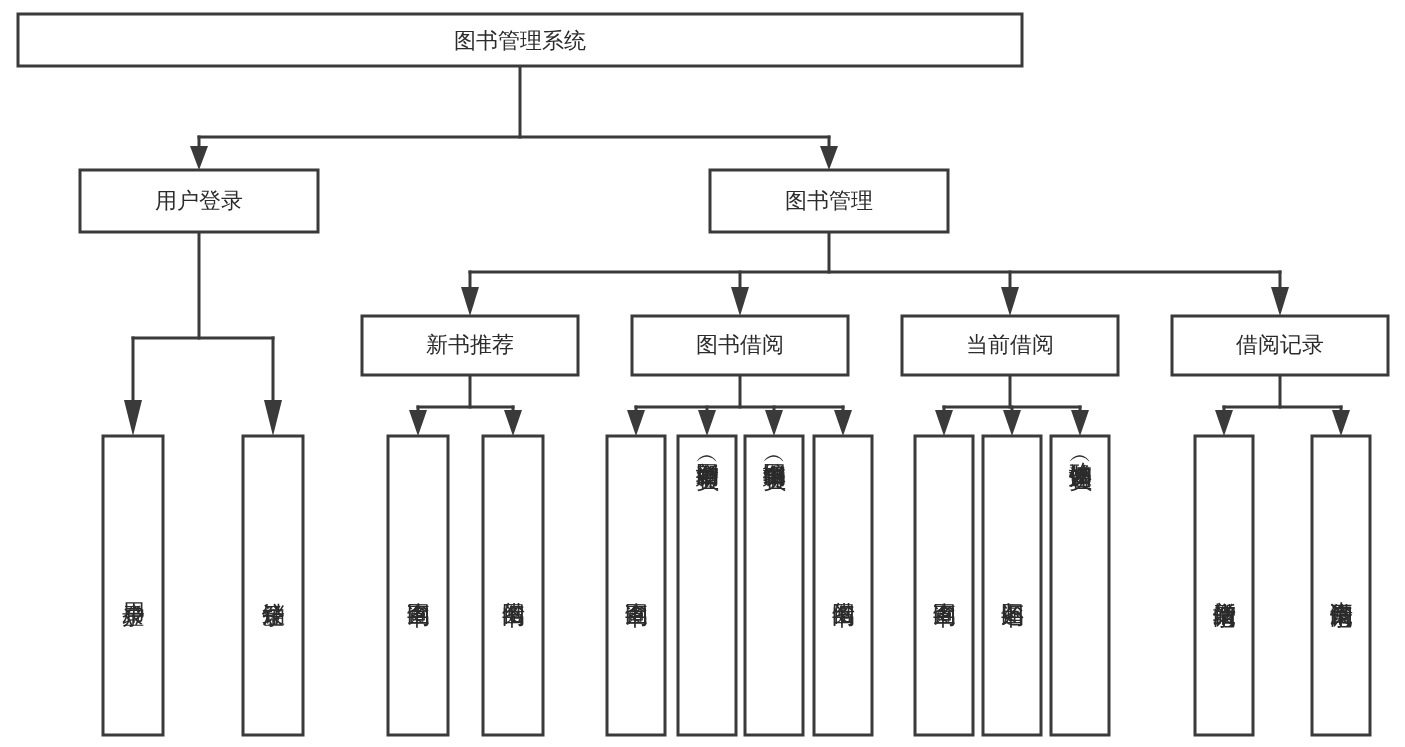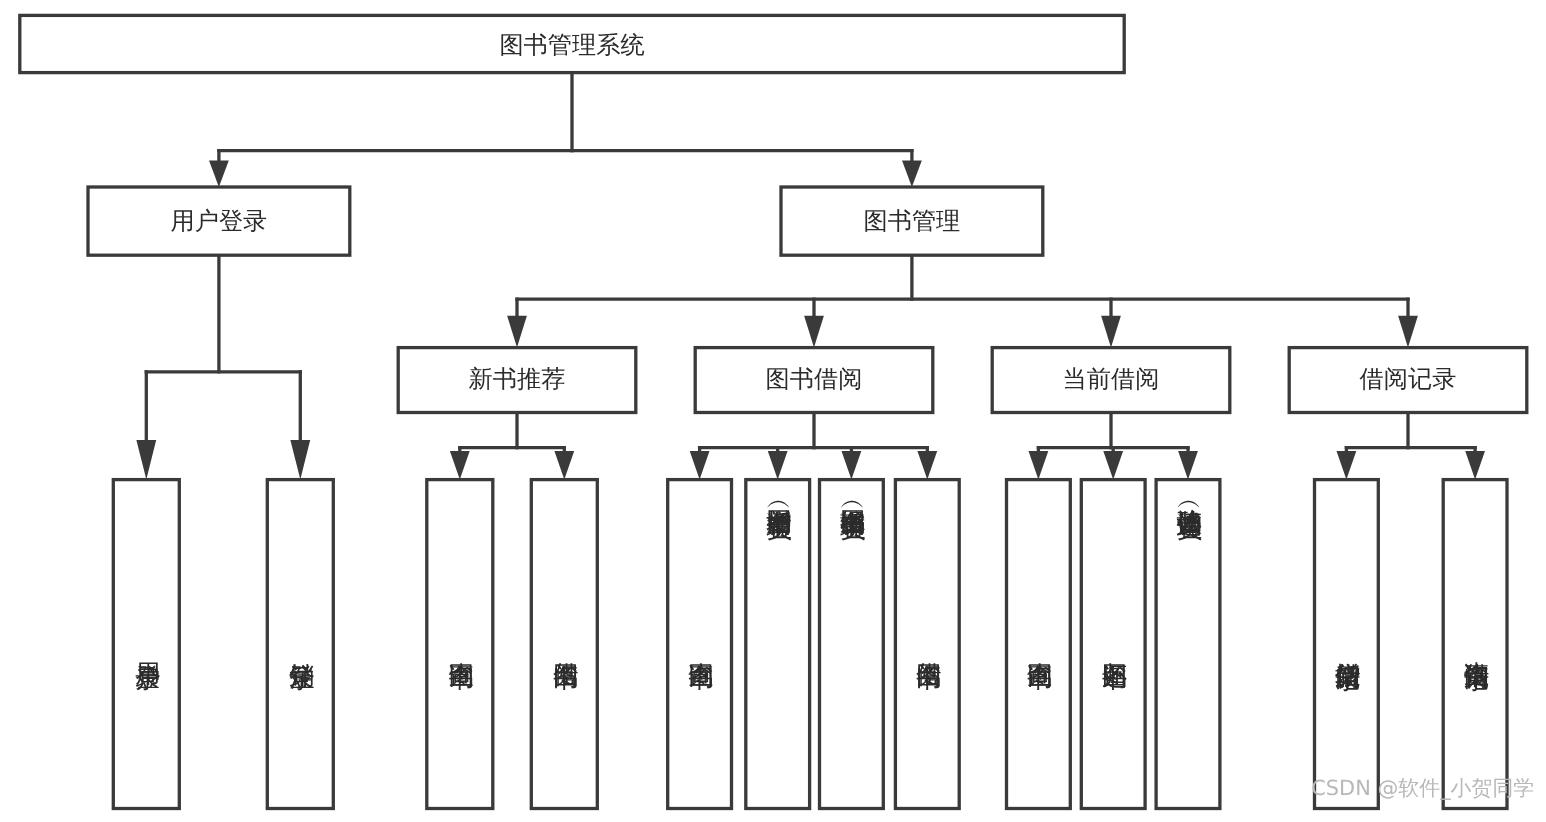--- a/index.html
+++ b/index.html
@@ -192,15 +192,14 @@
   <div class="leaf-label" style="left:745px; top:436px; width:58px; height:299px; align-items:center; justify-content:flex-start; display:flex; padding-top:8px; box-sizing:border-box;">编辑图书（管理员）</div>
   <div class="leaf-label" style="left:814px; top:436px; width:58px; height:299px; align-items:center; justify-content:center; display:flex;">借阅图书</div>
 
   <div class="leaf-label" style="left:915px; top:436px; width:58px; height:299px; align-items:center; justify-content:center; display:flex;">查询图书</div>
   <div class="leaf-label" style="left:983px; top:436px; width:58px; height:299px; align-items:center; justify-content:center; display:flex;">归还图书</div>
   <div class="leaf-label" style="left:1051px; top:436px; width:58px; height:299px; align-items:center; justify-content:flex-start; display:flex; padding-top:8px; box-sizing:border-box;">确认归还（管理员）</div>
 
   <div class="leaf-label" style="left:1195px; top:436px; width:58px; height:299px; align-items:center; justify-content:center; display:flex;">新增借阅记录</div>
   <div class="leaf-label" style="left:1312px; top:436px; width:58px; height:299px; align-items:center; justify-content:center; display:flex;">查询借阅记录</div>
 
-  <div class="watermark" style="left:1192px; top:704px;">CSDN @软件_小贺同学</div>
 
 </div>
 
 </body></html>

